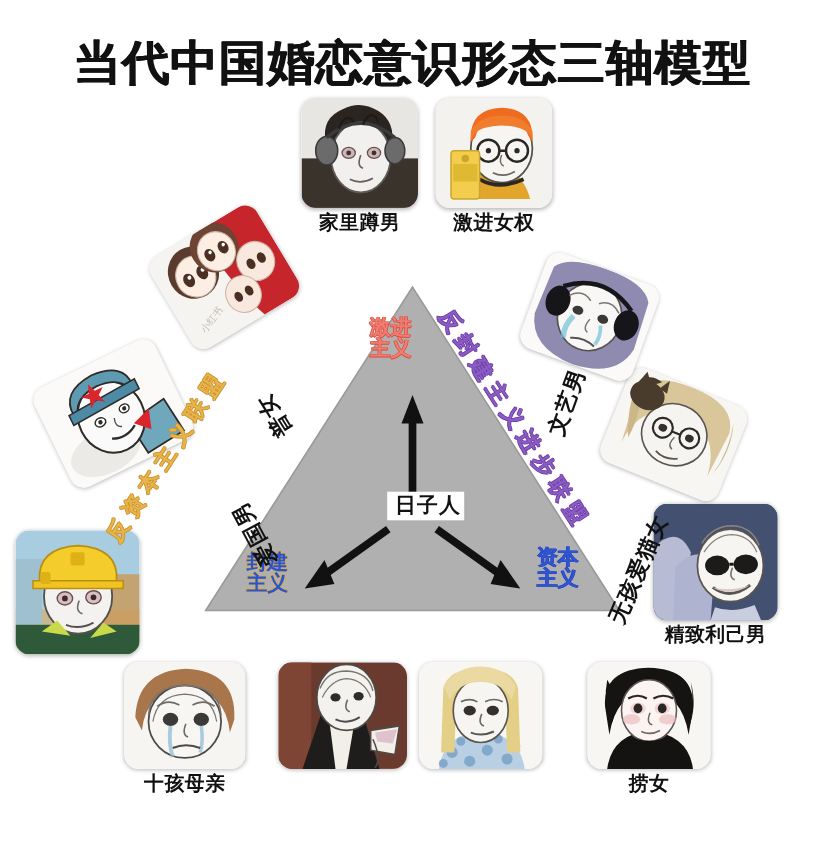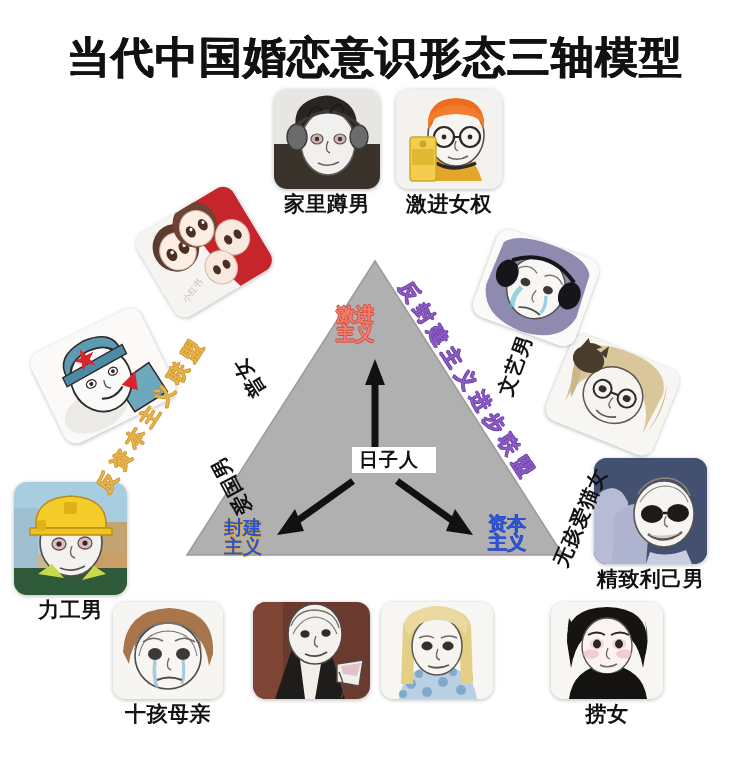--- a/index.html
+++ b/index.html
@@ -53,21 +53,20 @@
   
   .vertex-label {
     position: absolute;
     font-size: 19px;
     font-weight: 900;
     line-height: 1.02;
     text-align: center;
     letter-spacing: 0px;
     white-space: nowrap;
     z-index: 6;
-    margin-top: 16px;
   }
   .vertex-label .l2 { display:block; }
 
   #vertex-radical {
     left: 336px; top: 217px;
     color: #ef7e72;
     text-shadow: 0.7px 0 0 #d9493a, -0.7px 0 0 #d9493a, 0 0.7px 0 #d9493a, 0 -0.7px 0 #d9493a;
   }
   #vertex-feudal {
     left: 224px; top: 430px;
@@ -79,21 +78,21 @@
     left: 488px; top: 426px;
     color: #2f55d4;
     text-shadow: 0.6px 0 0 #1f3bb0, -0.6px 0 0 #1f3bb0;
   }
 
   
   #center-node {
     position: absolute;
     left: 352px; top: 375px;
     background: #ffffff;
-    padding: 2px 17px 3px 7px;
+    padding: 2px 3px 3px 7px;
     font-size: 19px;
     font-weight: 700;
     color: #111;
     letter-spacing: 1px;
     z-index: 8;
     line-height: 1.1;
     white-space: nowrap;
   }
 
   
@@ -133,21 +132,21 @@
   }
   .meme .card {
     border-radius: 13px;
     overflow: hidden;
     box-shadow: 0 1px 4px rgba(0,0,0,0.28);
     background: #fff;
     position: relative;
   }
   .meme .card svg { display: block; }
   .meme .cap {
-    font-size: 21px;
+    font-size: 18px;
     font-weight: 800;
     color: #111;
     white-space: nowrap;
     text-align: center;
     letter-spacing: 0.5px;
     line-height: 1;
   }
   .cap-rot {
     position: absolute;
     font-size: 20px;
@@ -326,21 +325,20 @@
         <ellipse cx="45" cy="62" rx="7" ry="6" fill="#d8c0c2" stroke="#6b4f50" stroke-width="1.3"></ellipse>
         <ellipse cx="71" cy="61" rx="7" ry="6" fill="#d8c0c2" stroke="#6b4f50" stroke-width="1.3"></ellipse>
         <circle cx="45" cy="62" r="2.6" fill="#3c2a2a"></circle>
         <circle cx="71" cy="61" r="2.6" fill="#3c2a2a"></circle>
         <path d="M58 64 Q54 74 61 76" fill="none" stroke="#6f6863" stroke-width="1.4"></path>
         <path d="M46 86 Q58 91 71 84" fill="none" stroke="#54504c" stroke-width="1.8"></path>
         <path d="M24 92 L38 82 L50 96 Z" fill="#c9d94a"></path>
         <path d="M92 92 L80 84 L68 98 Z" fill="#c9d94a"></path>
       </svg>
     </div>
-    <div class="cap cap-below">力工男</div>
   </div>
 
   <div class="meme" style="left:113px; top:530px;">
     <div class="card">
       <svg width="110" height="97" viewBox="0 0 110 97">
         <rect width="110" height="97" fill="#f7f5f2"></rect>
         <path d="M10 50 Q12 8 56 6 Q102 8 100 52 L96 64 Q92 26 56 24 Q20 26 16 62 Z" fill="#a8764a"></path>
         <ellipse cx="55" cy="54" rx="33" ry="33" fill="#f8f6f3" stroke="#4e4a46" stroke-width="1.6"></ellipse>
         <path d="M22 48 Q24 22 55 21 Q86 22 88 48" fill="none" stroke="#7a7570" stroke-width="1.3"></path>
         <path d="M26 54 Q30 30 55 29 Q80 30 84 54" fill="none" stroke="#7a7570" stroke-width="1.1"></path>
@@ -399,21 +397,21 @@
         <ellipse cx="46" cy="44" rx="5.6" ry="4.4" fill="#33302d"></ellipse>
         <ellipse cx="67" cy="44" rx="5.6" ry="4.4" fill="#33302d"></ellipse>
         <path d="M38 36 Q46 32 53 36" fill="none" stroke="#6d6862" stroke-width="1.4"></path>
         <path d="M60 36 Q68 32 76 36" fill="none" stroke="#6d6862" stroke-width="1.4"></path>
         <path d="M57 47 Q53 56 59 58" fill="none" stroke="#6d6862" stroke-width="1.4"></path>
         <path d="M47 64 Q57 68 68 63" fill="none" stroke="#5a5550" stroke-width="1.8"></path>
       </svg>
     </div>
   </div>
 
-  <div class="meme" style="left:551px; top:530px;">
+  <div class="meme" style="left:534px; top:530px;">
     <div class="card">
       <svg width="112" height="97" viewBox="0 0 112 97">
         <rect width="112" height="97" fill="#f8f6f3"></rect>
         <path d="M18 97 Q22 66 56 62 Q92 66 96 97 Z" fill="#141312"></path>
         <path d="M16 40 Q14 6 56 5 Q98 6 96 42 L92 66 Q86 28 56 26 Q26 28 20 66 Z" fill="#151413"></path>
         <ellipse cx="56" cy="44" rx="25" ry="28" fill="#fbf4f2" stroke="#5a5550" stroke-width="1.4"></ellipse>
         <path d="M18 16 Q30 34 22 56 Q14 36 18 16 Z" fill="#151413"></path>
         <path d="M94 18 Q100 40 92 60 Q98 38 94 18 Z" fill="#151413"></path>
         <ellipse cx="46" cy="42" rx="7" ry="5.4" fill="#f0d6d6"></ellipse>
         <ellipse cx="68" cy="42" rx="7" ry="5.4" fill="#f0d6d6"></ellipse>

